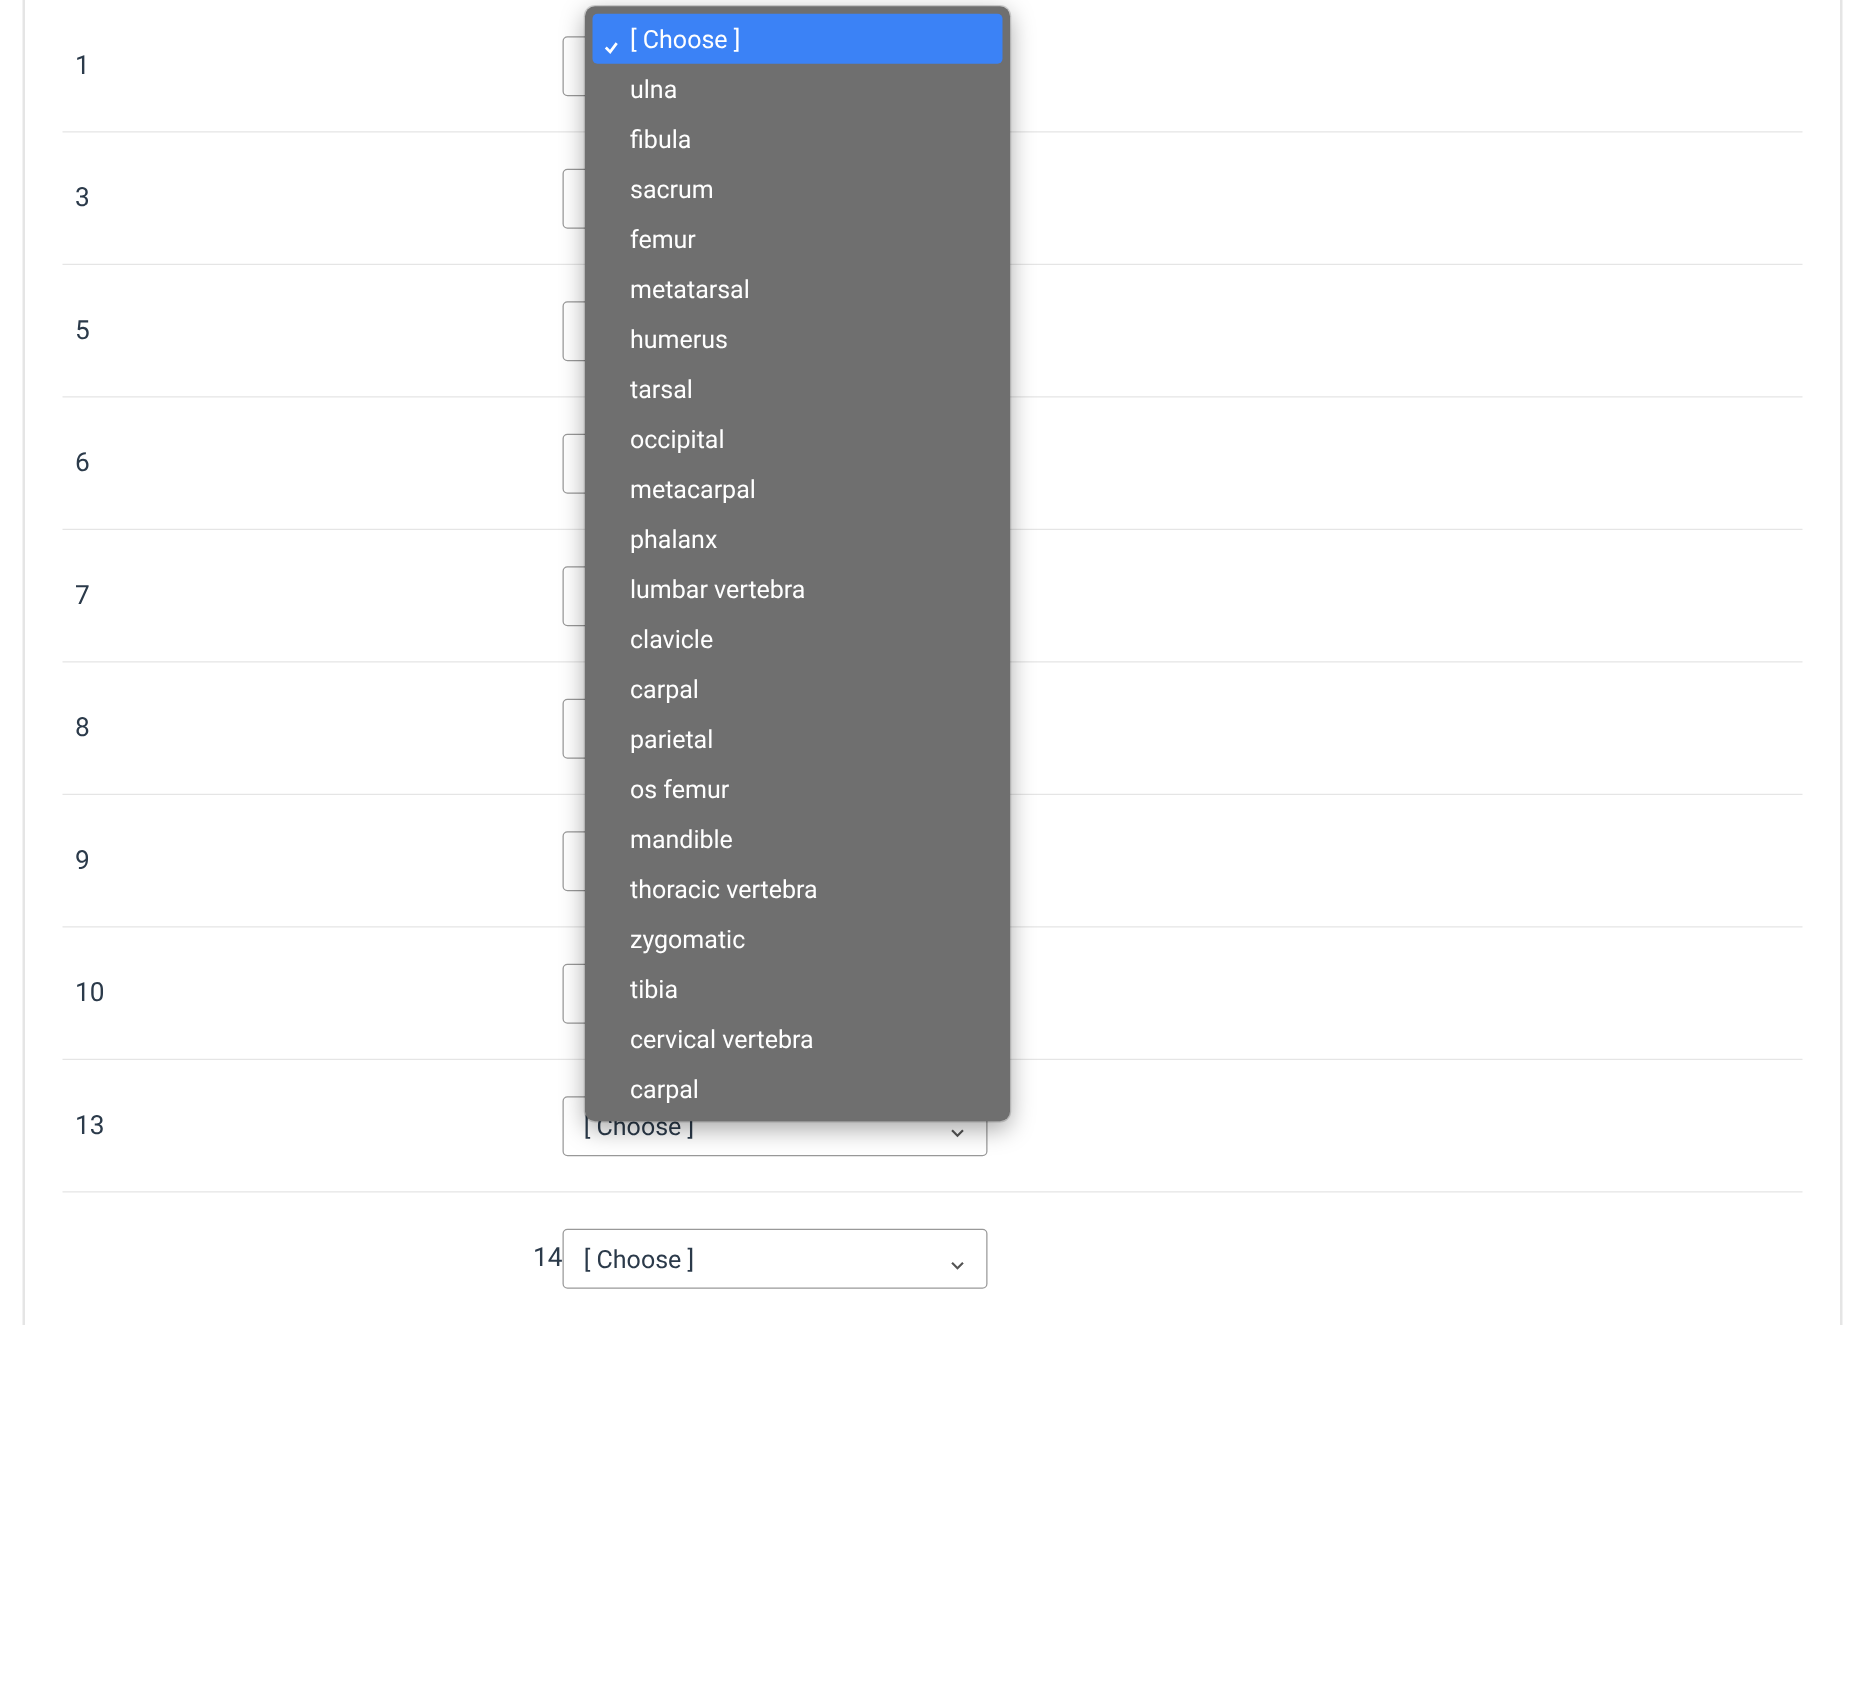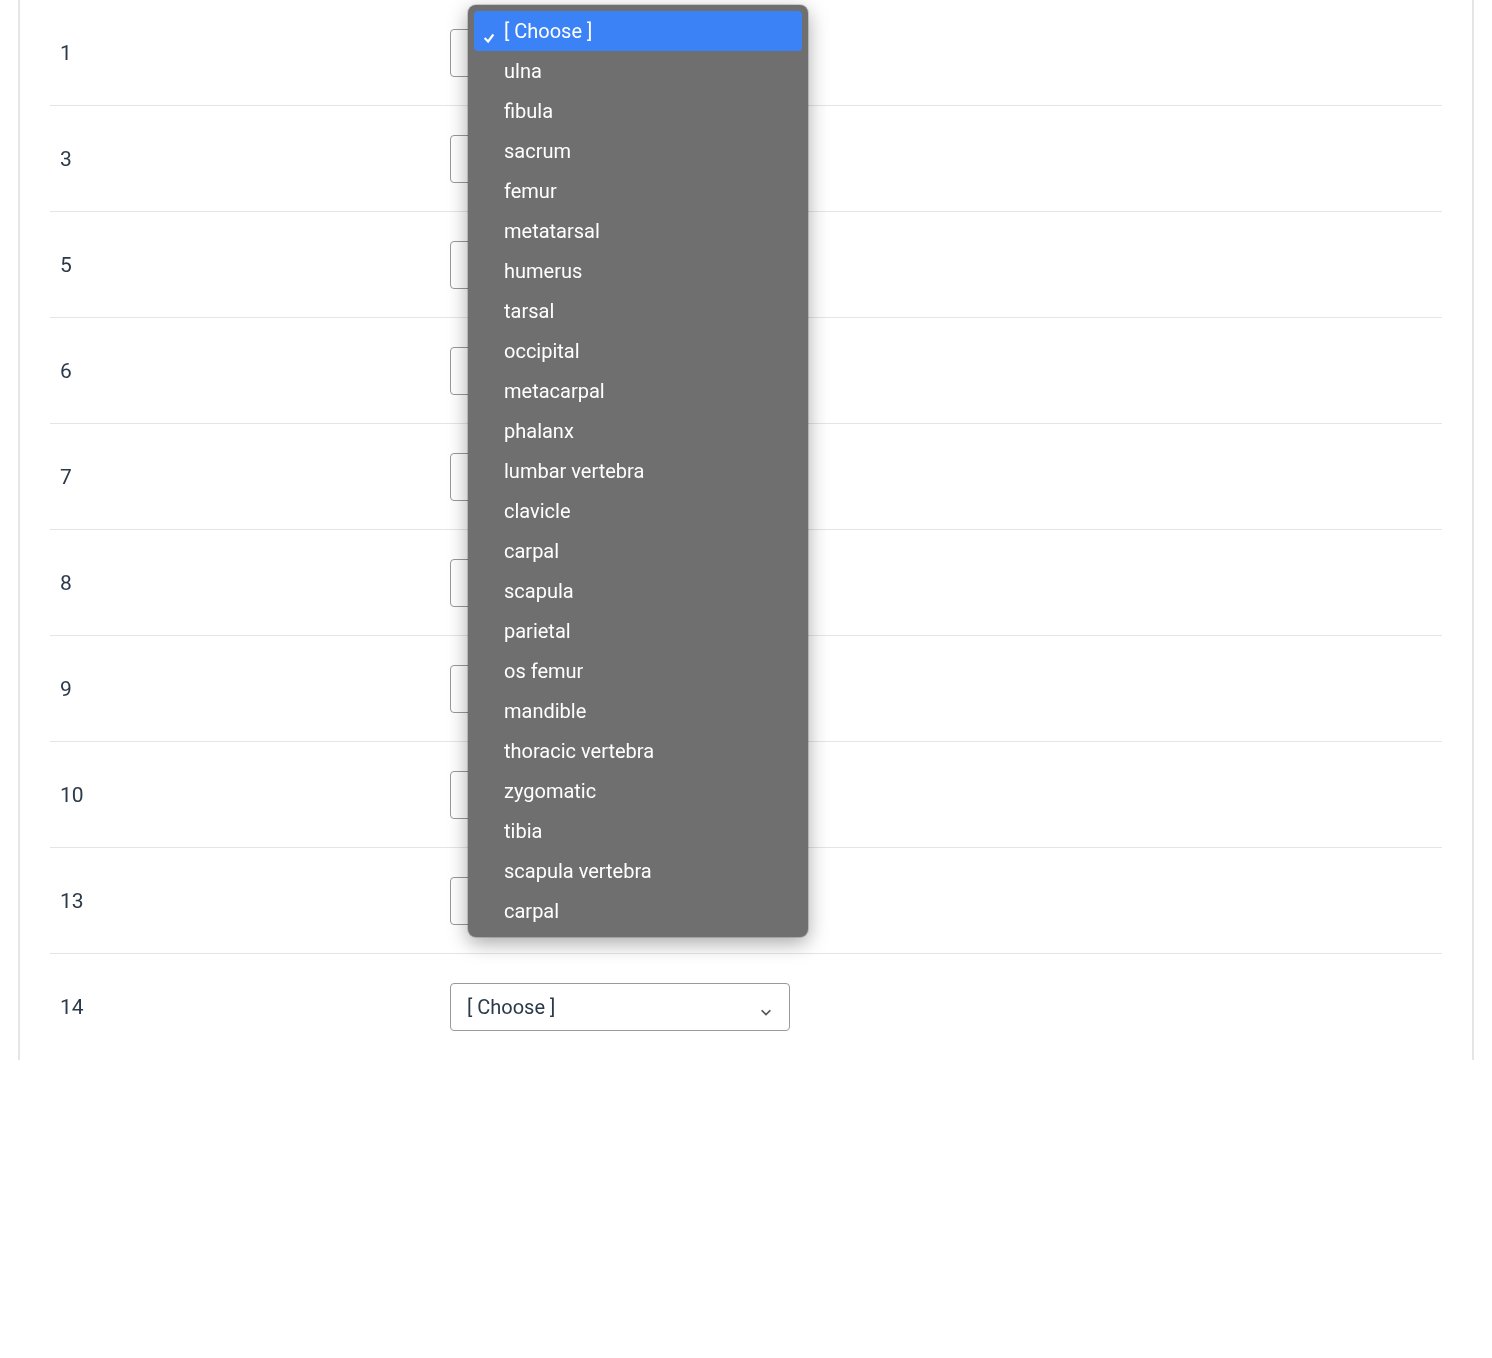--- a/index.html
+++ b/index.html
@@ -22,20 +22,21 @@
     }
     .row {
       display: flex;
       align-items: center;
       border-bottom: 1px solid #e5e5e5;
       padding: 28px 0;
       min-height: 106px;
     }
     .row:last-child {
       border-bottom: none;
+      text-align: right;
     }
     .row-label {
       flex: 0 0 400px;
       font-size: 21px;
       color: #2b3a4a;
       font-weight: 400;
       padding-left: 10px;
     }
     .row-select {
       flex: 0 0 340px;
@@ -230,23 +231,22 @@
       <div class="dd-item"><span>femur</span></div>
       <div class="dd-item"><span>metatarsal</span></div>
       <div class="dd-item"><span>humerus</span></div>
       <div class="dd-item"><span>tarsal</span></div>
       <div class="dd-item"><span>occipital</span></div>
       <div class="dd-item"><span>metacarpal</span></div>
       <div class="dd-item"><span>phalanx</span></div>
       <div class="dd-item"><span>lumbar vertebra</span></div>
       <div class="dd-item"><span>clavicle</span></div>
       <div class="dd-item"><span>carpal</span></div>
-      <div class="dd-item"><span>scapula</span></div>
       <div class="dd-item"><span>parietal</span></div>
       <div class="dd-item"><span>os femur</span></div>
       <div class="dd-item"><span>mandible</span></div>
       <div class="dd-item"><span>thoracic vertebra</span></div>
       <div class="dd-item"><span>zygomatic</span></div>
       <div class="dd-item"><span>tibia</span></div>
-      <div class="dd-item"><span>scapula vertebra</span></div>
+      <div class="dd-item"><span>cervical vertebra</span></div>
       <div class="dd-item"><span>carpal</span></div>
     </div>
 </div>
 
 </body></html>

